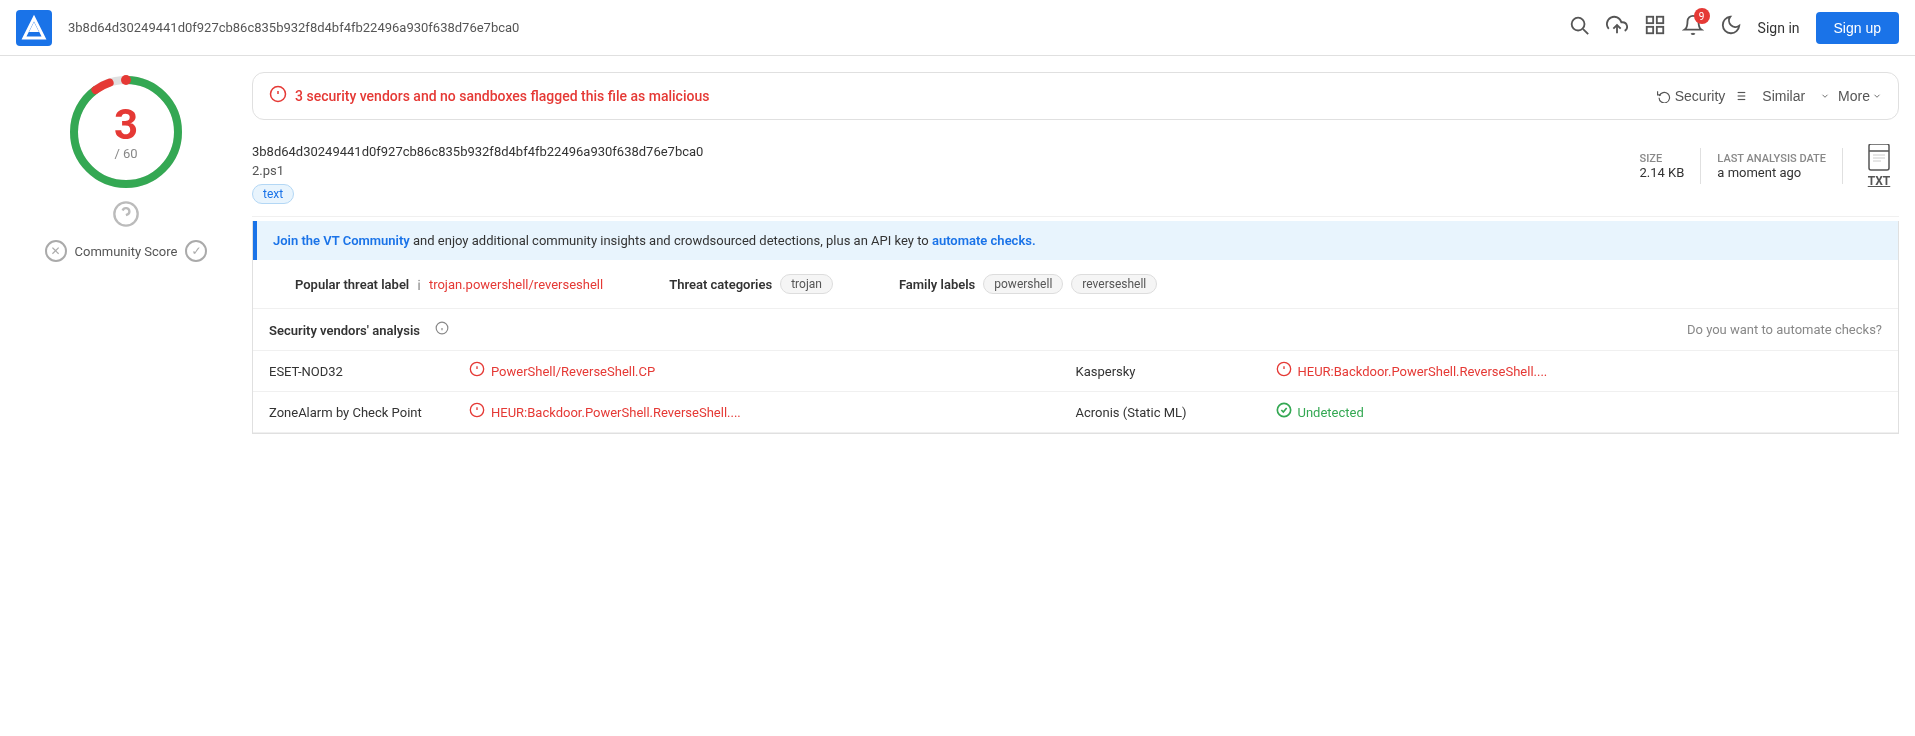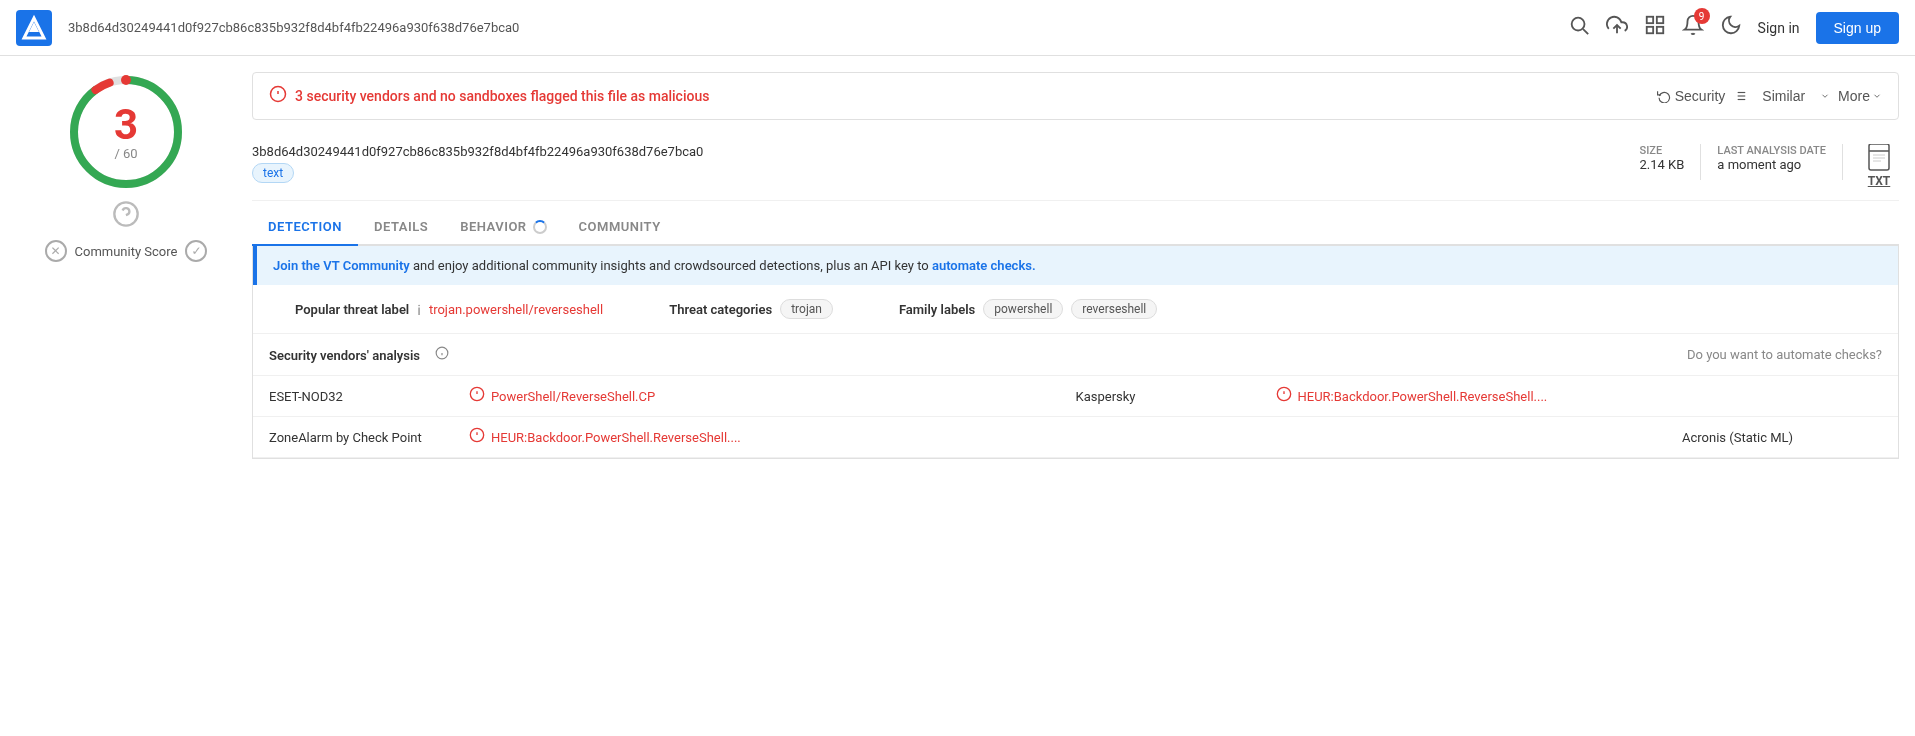--- a/index.html
+++ b/index.html
@@ -166,21 +166,21 @@
       min-width: 0;
     }
 
     
     .alert-bar {
       display: flex;
       align-items: center;
       justify-content: space-between;
       padding: 12px 16px;
       border: 1px solid #e0e0e0;
-      border-radius: 4px;
+      border-radius: 12px;
       margin-bottom: 12px;
     }
     .alert-left {
       display: flex;
       align-items: center;
       gap: 8px;
     }
     .alert-icon {
       color: #e53935;
       font-size: 18px;
@@ -250,20 +250,21 @@
       display: inline-block;
       background: #e8f4fd;
       color: #1a73e8;
       border: 1px solid #b3d7f5;
       border-radius: 12px;
       padding: 2px 10px;
       font-size: 12px;
     }
     .file-meta {
       display: flex;
+      align-items: center;
       gap: 16px;
     }
     .meta-item {
       display: flex;
       flex-direction: column;
     }
     .meta-label {
       font-size: 11px;
       color: #888;
       font-weight: 500;
@@ -569,20 +570,21 @@
           <svg width="10" height="10" viewBox="0 0 24 24" fill="none" stroke="#555" stroke-width="2">
               <polyline points="6 9 12 15 18 9"></polyline>
             </svg>
         </button>
       </div>
     </div>
 
     <div class="file-info-row">
       <div class="file-info-left">
         <div class="file-hash">3b8d64d30249441d0f927cb86c835b932f8d4bf4fb22496a930f638d76e7bca0</div>
+        <div class="file-name">2.ps1</div>
         <span class="tag-text">text</span>
       </div>
       <div class="file-meta">
         <div class="meta-item">
           <span class="meta-label">Size</span>
           <span class="meta-value">2.14 KB</span>
         </div>
         <div class="meta-divider"></div>
         <div class="meta-item">
           <span class="meta-label">Last Analysis Date</span>
@@ -595,31 +597,20 @@
               <line x1="2" y1="7" x2="22" y2="7" stroke="#555" stroke-width="1.5"></line>
               <line x1="6" y1="11" x2="18" y2="11" stroke="#ccc" stroke-width="1"></line>
               <line x1="6" y1="14" x2="18" y2="14" stroke="#ccc" stroke-width="1"></line>
               <line x1="6" y1="17" x2="14" y2="17" stroke="#ccc" stroke-width="1"></line>
             </svg>
           <span style="font-size:12px;font-weight:700;color:#555;margin-top:2px;text-decoration:underline;">TXT</span>
         </div>
       </div>
     </div>
 
-    <div class="tabs-row">
-      <div class="tab active">DETECTION</div>
-      <div class="tab">DETAILS</div>
-      <div class="tab">
-        <div class="tab-with-loader">
-          <span>BEHAVIOR</span>
-          <div class="loading-spinner"></div>
-        </div>
-      </div>
-      <div class="tab">COMMUNITY</div>
-    </div>
 
     <div class="detection-content">
 
       <div class="community-banner">
         <a href="#">Join the VT Community</a><span> and enjoy additional community insights and crowdsourced detections, plus an API key to </span><strong><a href="#">automate checks.</a></strong>
       </div>
 
       <div class="threat-info-row">
         <div class="threat-field">
           <span class="threat-field-label">Popular threat label</span>
@@ -682,17 +673,26 @@
           <span class="result-icon-danger">
             <svg width="16" height="16" viewBox="0 0 24 24" fill="none" stroke="#e53935" stroke-width="2">
                 <circle cx="12" cy="12" r="10"></circle>
                 <line x1="12" y1="8" x2="12" y2="12"></line>
                 <line x1="12" y1="16" x2="12.01" y2="16" stroke-width="3"></line>
               </svg>
           </span>
           <span class="result-danger">HEUR:Backdoor.PowerShell.ReverseShell....</span>
         </div>
         <div class="vendor-name">Acronis (Static ML)</div>
+        <div class="vendor-result">
+          <span class="result-icon-safe">
+            <svg width="16" height="16" viewBox="0 0 24 24" fill="none" stroke="#34a853" stroke-width="2.5">
+                <circle cx="12" cy="12" r="10"></circle>
+                <polyline points="8 12 11 15 16 9"></polyline>
+              </svg>
+          </span>
+          <span class="result-safe">Undetected</span>
+        </div>
       </div>
 
     </div>
   </div>
 </div>
 
 </body></html>

